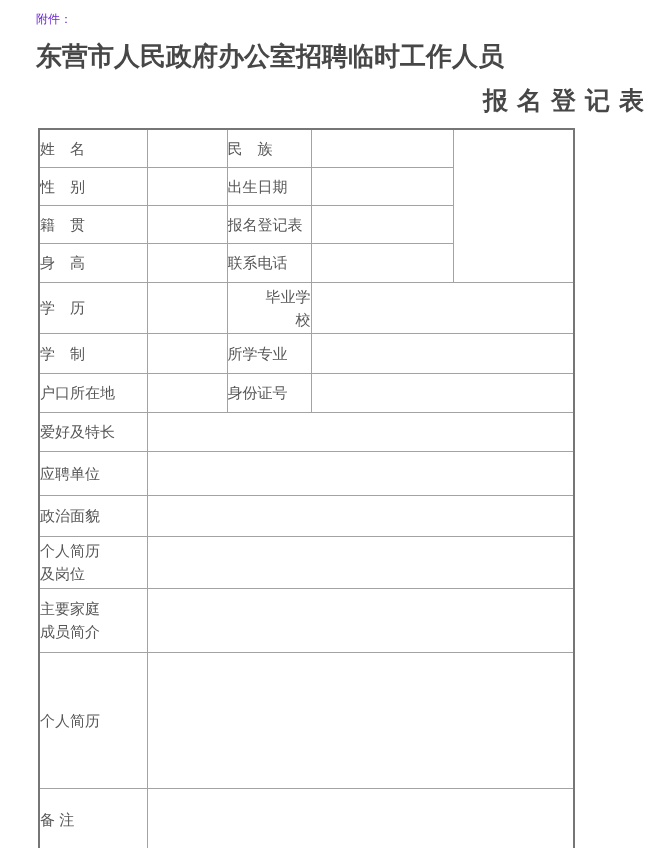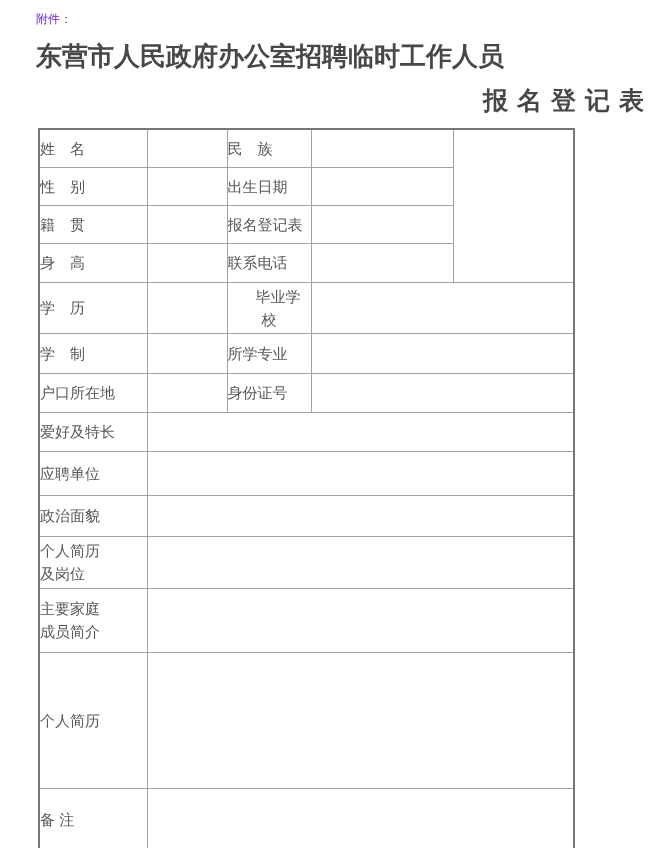--- a/index.html
+++ b/index.html
@@ -60,21 +60,21 @@
     overflow: hidden;
   }
   td.lbl {
     color: #575757;
     font-size: 15px;
     text-align: left;
     white-space: pre-line;
     line-height: 23px;
   }
   td.lbl-wrap-left {
-    text-align: center;
+    text-align: right;
     padding-left: 2px;
     text-indent: 18px;
   }
 </style>
 </head>
 <body>
 
 <div class="page">
 
   <div class="attachment">附件：</div>

